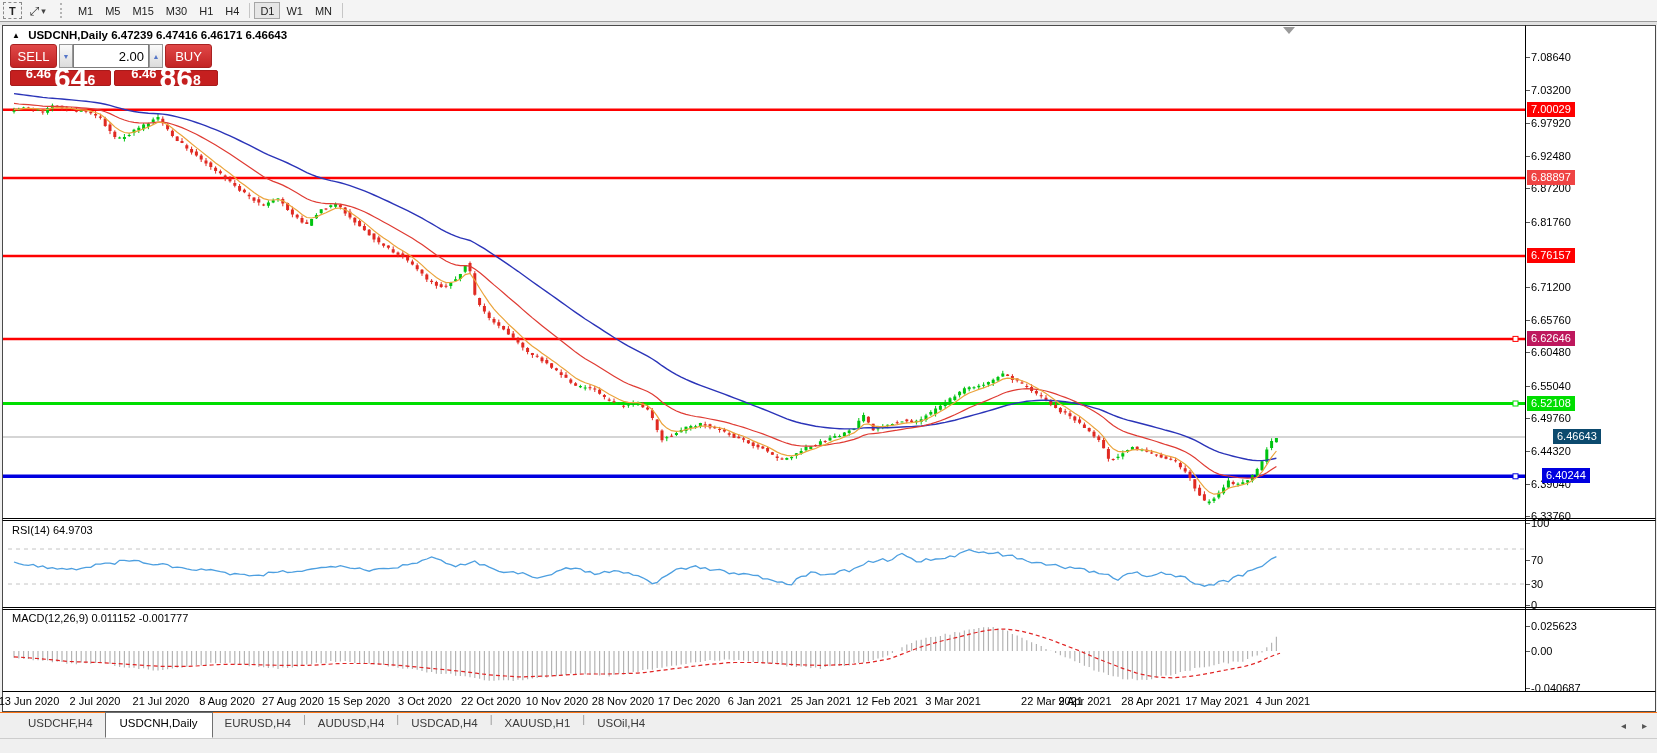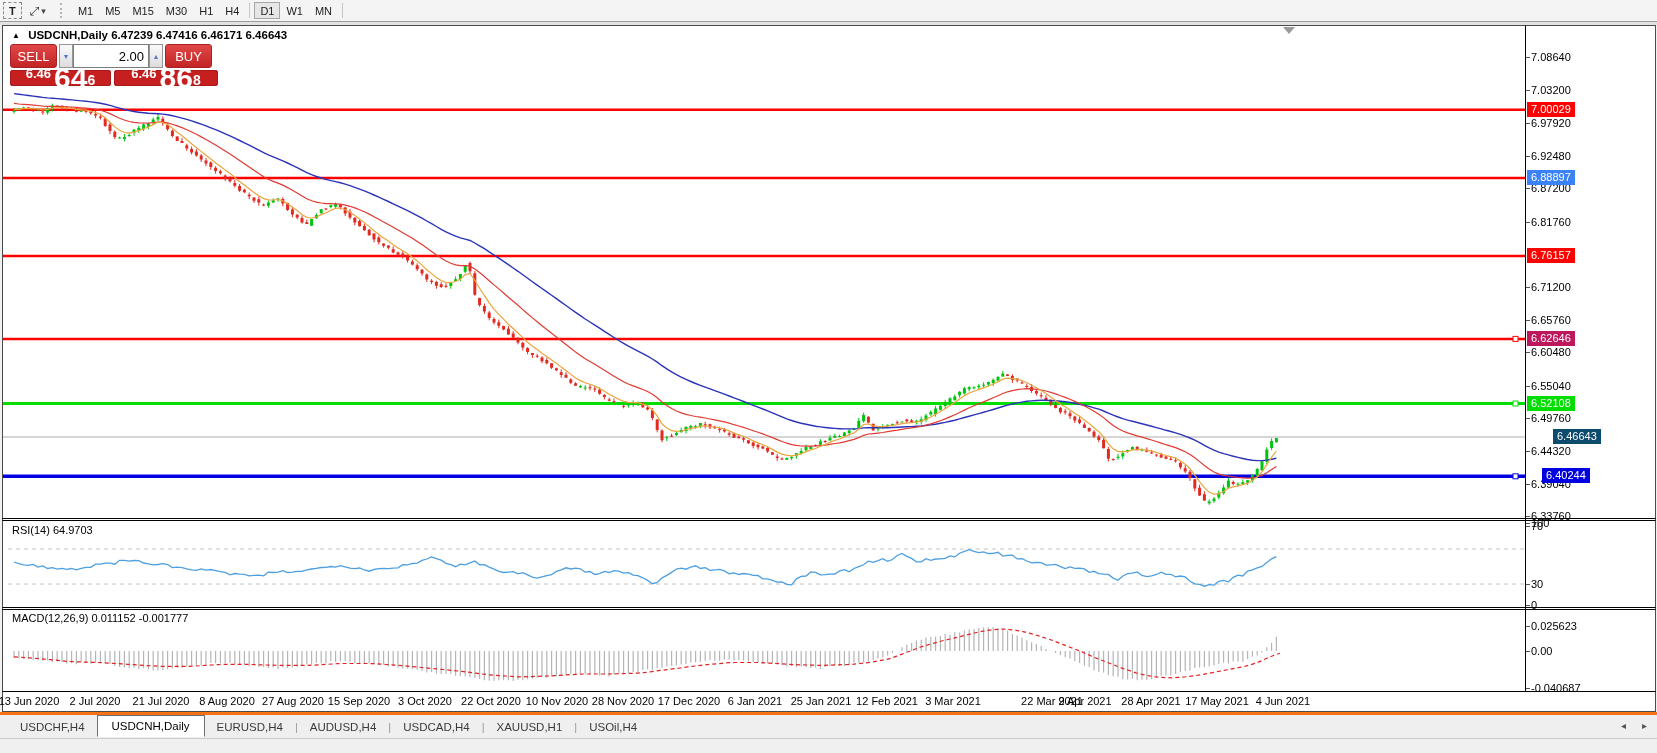--- a/index.html
+++ b/index.html
@@ -43,21 +43,21 @@
   
   .ytick{position:absolute;left:1531px;font-size:11px;color:#000;height:14px;line-height:14px;z-index:3;}
   .ytick::before{content:"";position:absolute;left:-5px;top:7px;width:4px;height:1px;background:#555;}
   .level-tag{position:absolute;left:1527px;font-size:11px;color:#fff;height:15px;line-height:15px;
              padding:0 4px;z-index:4;}
   .ind-label{position:absolute;font-size:11px;color:#000;z-index:4;}
   .xdate{position:absolute;top:695px;transform:translateX(-50%);font-size:11px;color:#000;
          white-space:nowrap;z-index:3;}
   
   .tabbar{position:absolute;left:0;top:712px;width:100%;height:26px;background:#efefef;
-          border-top:3px solid #f97316;display:flex;align-items:center;padding-left:8px;
+          border-top:1px solid #f97316;display:flex;padding-left:16px;
           box-sizing:border-box;z-index:5;}
   .tab{font-size:11.5px;color:#3a3a3a;padding:4px 12px;white-space:nowrap;}
   .tab.active{background:#fff;border:1px solid #6f6f6f;border-bottom:1px solid #fff;
               color:#000;padding:4px 14px;margin-top:-1px;}
   .tabsep{color:#9a9a9a;font-size:11px;}
   .tab-scroll{position:absolute;right:10px;top:712px;height:26px;display:flex;gap:16px;
               align-items:center;color:#555;font-size:10px;z-index:6;}
   .status{position:absolute;left:0;top:738px;width:100%;height:15px;background:#f0f0f0;
           border-top:1px solid #cdcdcd;box-sizing:border-box;z-index:5;}
 </style>
@@ -191,28 +191,28 @@
       <div class="ytick" style="top: 214.774px;">6.81760</div>
       <div class="ytick" style="top: 279.507px;">6.71200</div>
       <div class="ytick" style="top: 312.854px;">6.65760</div>
       <div class="ytick" style="top: 345.221px;">6.60480</div>
       <div class="ytick" style="top: 378.568px;">6.55040</div>
       <div class="ytick" style="top: 410.934px;">6.49760</div>
       <div class="ytick" style="top: 444.282px;">6.44320</div>
       <div class="ytick" style="top: 476.648px;">6.39040</div>
       <div class="ytick" style="top: 509.014px;">6.33760</div>
       <div class="level-tag" style="top: 101.785px; background: rgb(254, 0, 0);">7.00029</div>
-      <div class="level-tag" style="top: 170.025px; background: #3b82f6;">6.88897</div>
+      <div class="level-tag" style="top: 170.025px; background: #ef4444;">6.88897</div>
       <div class="level-tag" style="top: 248.121px; background: rgb(254, 0, 0);">6.76157</div>
       <div class="level-tag" style="top: 330.943px; background: #be185d;">6.62646</div>
       <div class="level-tag" style="top: 395.541px; background: rgb(0, 222, 0);">6.52108</div>
       <div class="level-tag" style="top: 468.267px; background: rgb(0, 0, 224); margin-left: 15px;">6.40244</div>
       <div class="level-tag" style="top: 429.042px; background: #0c4a6e; margin-left: 26px;">6.46643</div>
       <div class="ytick" style="top: 516px;">100</div>
-      <div class="ytick" style="top: 519px;">70</div>
+      <div class="ytick" style="top: 553px;">70</div>
       <div class="ytick" style="top: 577px;">30</div>
       <div class="ytick" style="top: 598px;">0</div>
       <div class="ytick" style="top: 619px;">0.025623</div>
       <div class="ytick" style="top: 644px;">0.00</div>
       <div class="ytick" style="top: 681px;">-0.040687</div>
       <div class="xdate" style="left: 29px;">13 Jun 2020</div>
       <div class="xdate" style="left: 95px;">2 Jul 2020</div>
       <div class="xdate" style="left: 161px;">21 Jul 2020</div>
       <div class="xdate" style="left: 227px;">8 Aug 2020</div>
       <div class="xdate" style="left: 293px;">27 Aug 2020</div>

